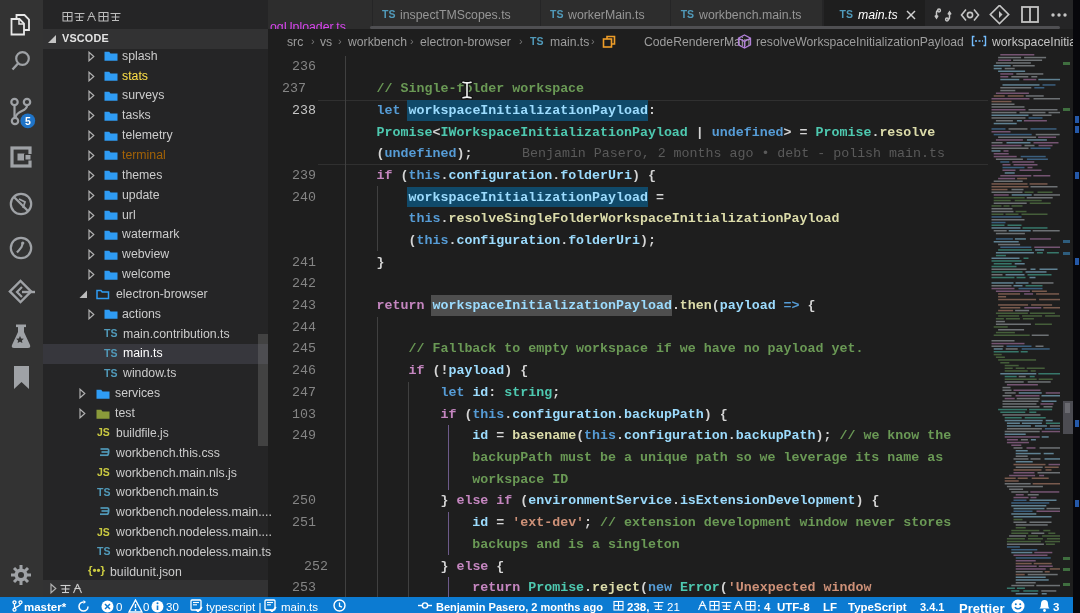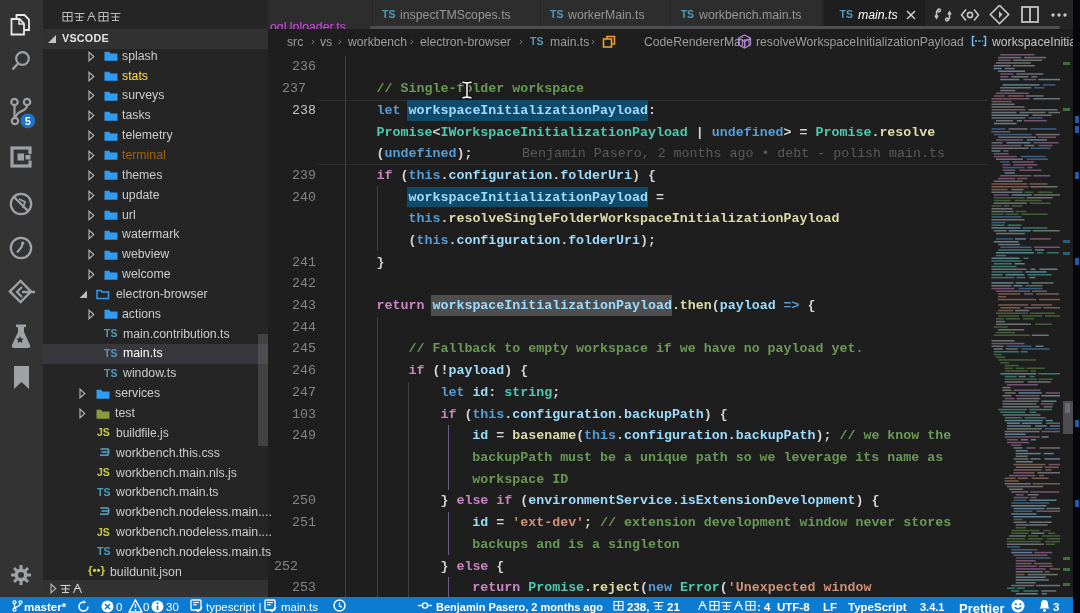--- a/index.html
+++ b/index.html
@@ -369,21 +369,21 @@
 <div class="abs ln" style="left:268px;top:276.3px;width:48px;">242</div>
 <div class="abs ln" style="left:268px;top:298.0px;width:48px;">243</div>
 <div class="abs ln" style="left:268px;top:319.7px;width:48px;">244</div>
 <div class="abs ln" style="left:268px;top:341.4px;width:48px;">245</div>
 <div class="abs ln" style="left:268px;top:363.1px;width:48px;">246</div>
 <div class="abs ln" style="left:268px;top:384.8px;width:48px;">247</div>
 <div class="abs ln" style="left:268px;top:406.5px;width:48px;">103</div>
 <div class="abs ln" style="left:268px;top:428.2px;width:48px;">249</div>
 <div class="abs ln" style="left:268px;top:493.3px;width:48px;">250</div>
 <div class="abs ln" style="left:268px;top:515.0px;width:48px;">251</div>
-<div class="abs ln" style="left:250px;top:558.5px;width:48px;">252</div>
+<div class="abs ln" style="left:280px;top:558.5px;width:48px;">252</div>
 <div class="abs ln" style="left:268px;top:580.1px;width:48px;">253</div>
 <div class="abs code" style="left:344.7px;top:81.0px">    <span style="color:#6a9955">// Single-folder workspace</span></div>
 <div class="abs code" style="left:344.7px;top:102.8px">    <span style="color:#569cd6">let</span> <span style="color:#9cdcfe">workspaceInitializationPayload</span><span style="color:#d4d4d4">:</span></div>
 <div class="abs code" style="left:344.7px;top:124.5px">    <span style="color:#4ec9b0">Promise</span><span style="color:#d4d4d4">&lt;</span><span style="color:#4ec9b0">IWorkspaceInitializationPayload</span><span style="color:#d4d4d4"> | </span><span style="color:#569cd6">undefined</span><span style="color:#d4d4d4">&gt; = </span><span style="color:#4ec9b0">Promise</span><span style="color:#d4d4d4">.</span><span style="color:#dcdcaa">resolve</span></div>
 <div class="abs code" style="left:344.7px;top:146.1px">    <span style="color:#d4d4d4">(</span><span style="color:#569cd6">undefined</span><span style="color:#d4d4d4">);</span></div>
 <div class="abs code" style="left:344.7px;top:167.8px">    <span style="color:#c586c0">if</span><span style="color:#d4d4d4"> (</span><span style="color:#569cd6">this</span><span style="color:#d4d4d4">.</span><span style="color:#9cdcfe">configuration</span><span style="color:#d4d4d4">.</span><span style="color:#9cdcfe">folderUri</span><span style="color:#d4d4d4">) {</span></div>
 <div class="abs code" style="left:344.7px;top:189.5px">        <span style="color:#9cdcfe">workspaceInitializationPayload</span><span style="color:#d4d4d4"> =</span></div>
 <div class="abs code" style="left:344.7px;top:211.2px">        <span style="color:#569cd6">this</span><span style="color:#d4d4d4">.</span><span style="color:#dcdcaa">resolveSingleFolderWorkspaceInitializationPayload</span></div>
 <div class="abs code" style="left:344.7px;top:232.9px">        <span style="color:#d4d4d4">(</span><span style="color:#569cd6">this</span><span style="color:#d4d4d4">.</span><span style="color:#9cdcfe">configuration</span><span style="color:#d4d4d4">.</span><span style="color:#9cdcfe">folderUri</span><span style="color:#d4d4d4">);</span></div>
 <div class="abs code" style="left:344.7px;top:254.6px">    <span style="color:#d4d4d4">}</span></div>
@@ -858,21 +858,21 @@
     <line x1="1" y1="5.5" x2="10" y2="5.5" stroke="#ffffff" stroke-width="1.1"></line>
     <line x1="5.5" y1="1.5" x2="5.5" y2="10" stroke="#ffffff" stroke-width="1.1"></line>
   </svg>
 <div class="abs" style="left:627px;top:600.5px;font-size:11.5px;font-weight:bold;color:#ffffff">238,</div>
 <svg class="abs" style="left:653px;top:600px" width="11" height="13" viewBox="0 0 11 13">
     <line x1="0.5" y1="2.5" x2="10.5" y2="2.5" stroke="#ffffff" stroke-width="1.1"></line>
     <line x1="1.5" y1="6.0" x2="9.5" y2="6.0" stroke="#ffffff" stroke-width="1.1"></line>
     <line x1="5.5" y1="2.5" x2="5.5" y2="10" stroke="#ffffff" stroke-width="1.1"></line>
     <path d="M2 9.5 h7" stroke="#ffffff" stroke-width="1.1"></path>
   </svg>
-<div class="abs" style="left:667px;top:600.5px;font-size:11.5px;font-weight:bold;color:#ffffff">21</div>
+<div class="abs" style="left:667px;top:600.5px;font-size:11.5px;font-weight:normal;color:#ffffff">21</div>
 <svg class="abs" style="left:697px;top:600px" width="11" height="13" viewBox="0 0 11 13">
     <line x1="5.5" y1="1" x2="1.5" y2="10" stroke="#ffffff" stroke-width="1.1"></line>
     <line x1="5.5" y1="1" x2="9.5" y2="10" stroke="#ffffff" stroke-width="1.1"></line>
     <line x1="2.5" y1="5.5" x2="8.5" y2="5.5" stroke="#ffffff" stroke-width="1.1"></line>
   </svg>
 <svg class="abs" style="left:709px;top:600px" width="11" height="13" viewBox="0 0 11 13">
     <rect x="1" y="1.5" width="9" height="8.5" fill="none" stroke="#ffffff" stroke-width="1.1"></rect>
     <line x1="1" y1="5.5" x2="10" y2="5.5" stroke="#ffffff" stroke-width="1.1"></line>
     <line x1="5.5" y1="1.5" x2="5.5" y2="10" stroke="#ffffff" stroke-width="1.1"></line>
   </svg>

